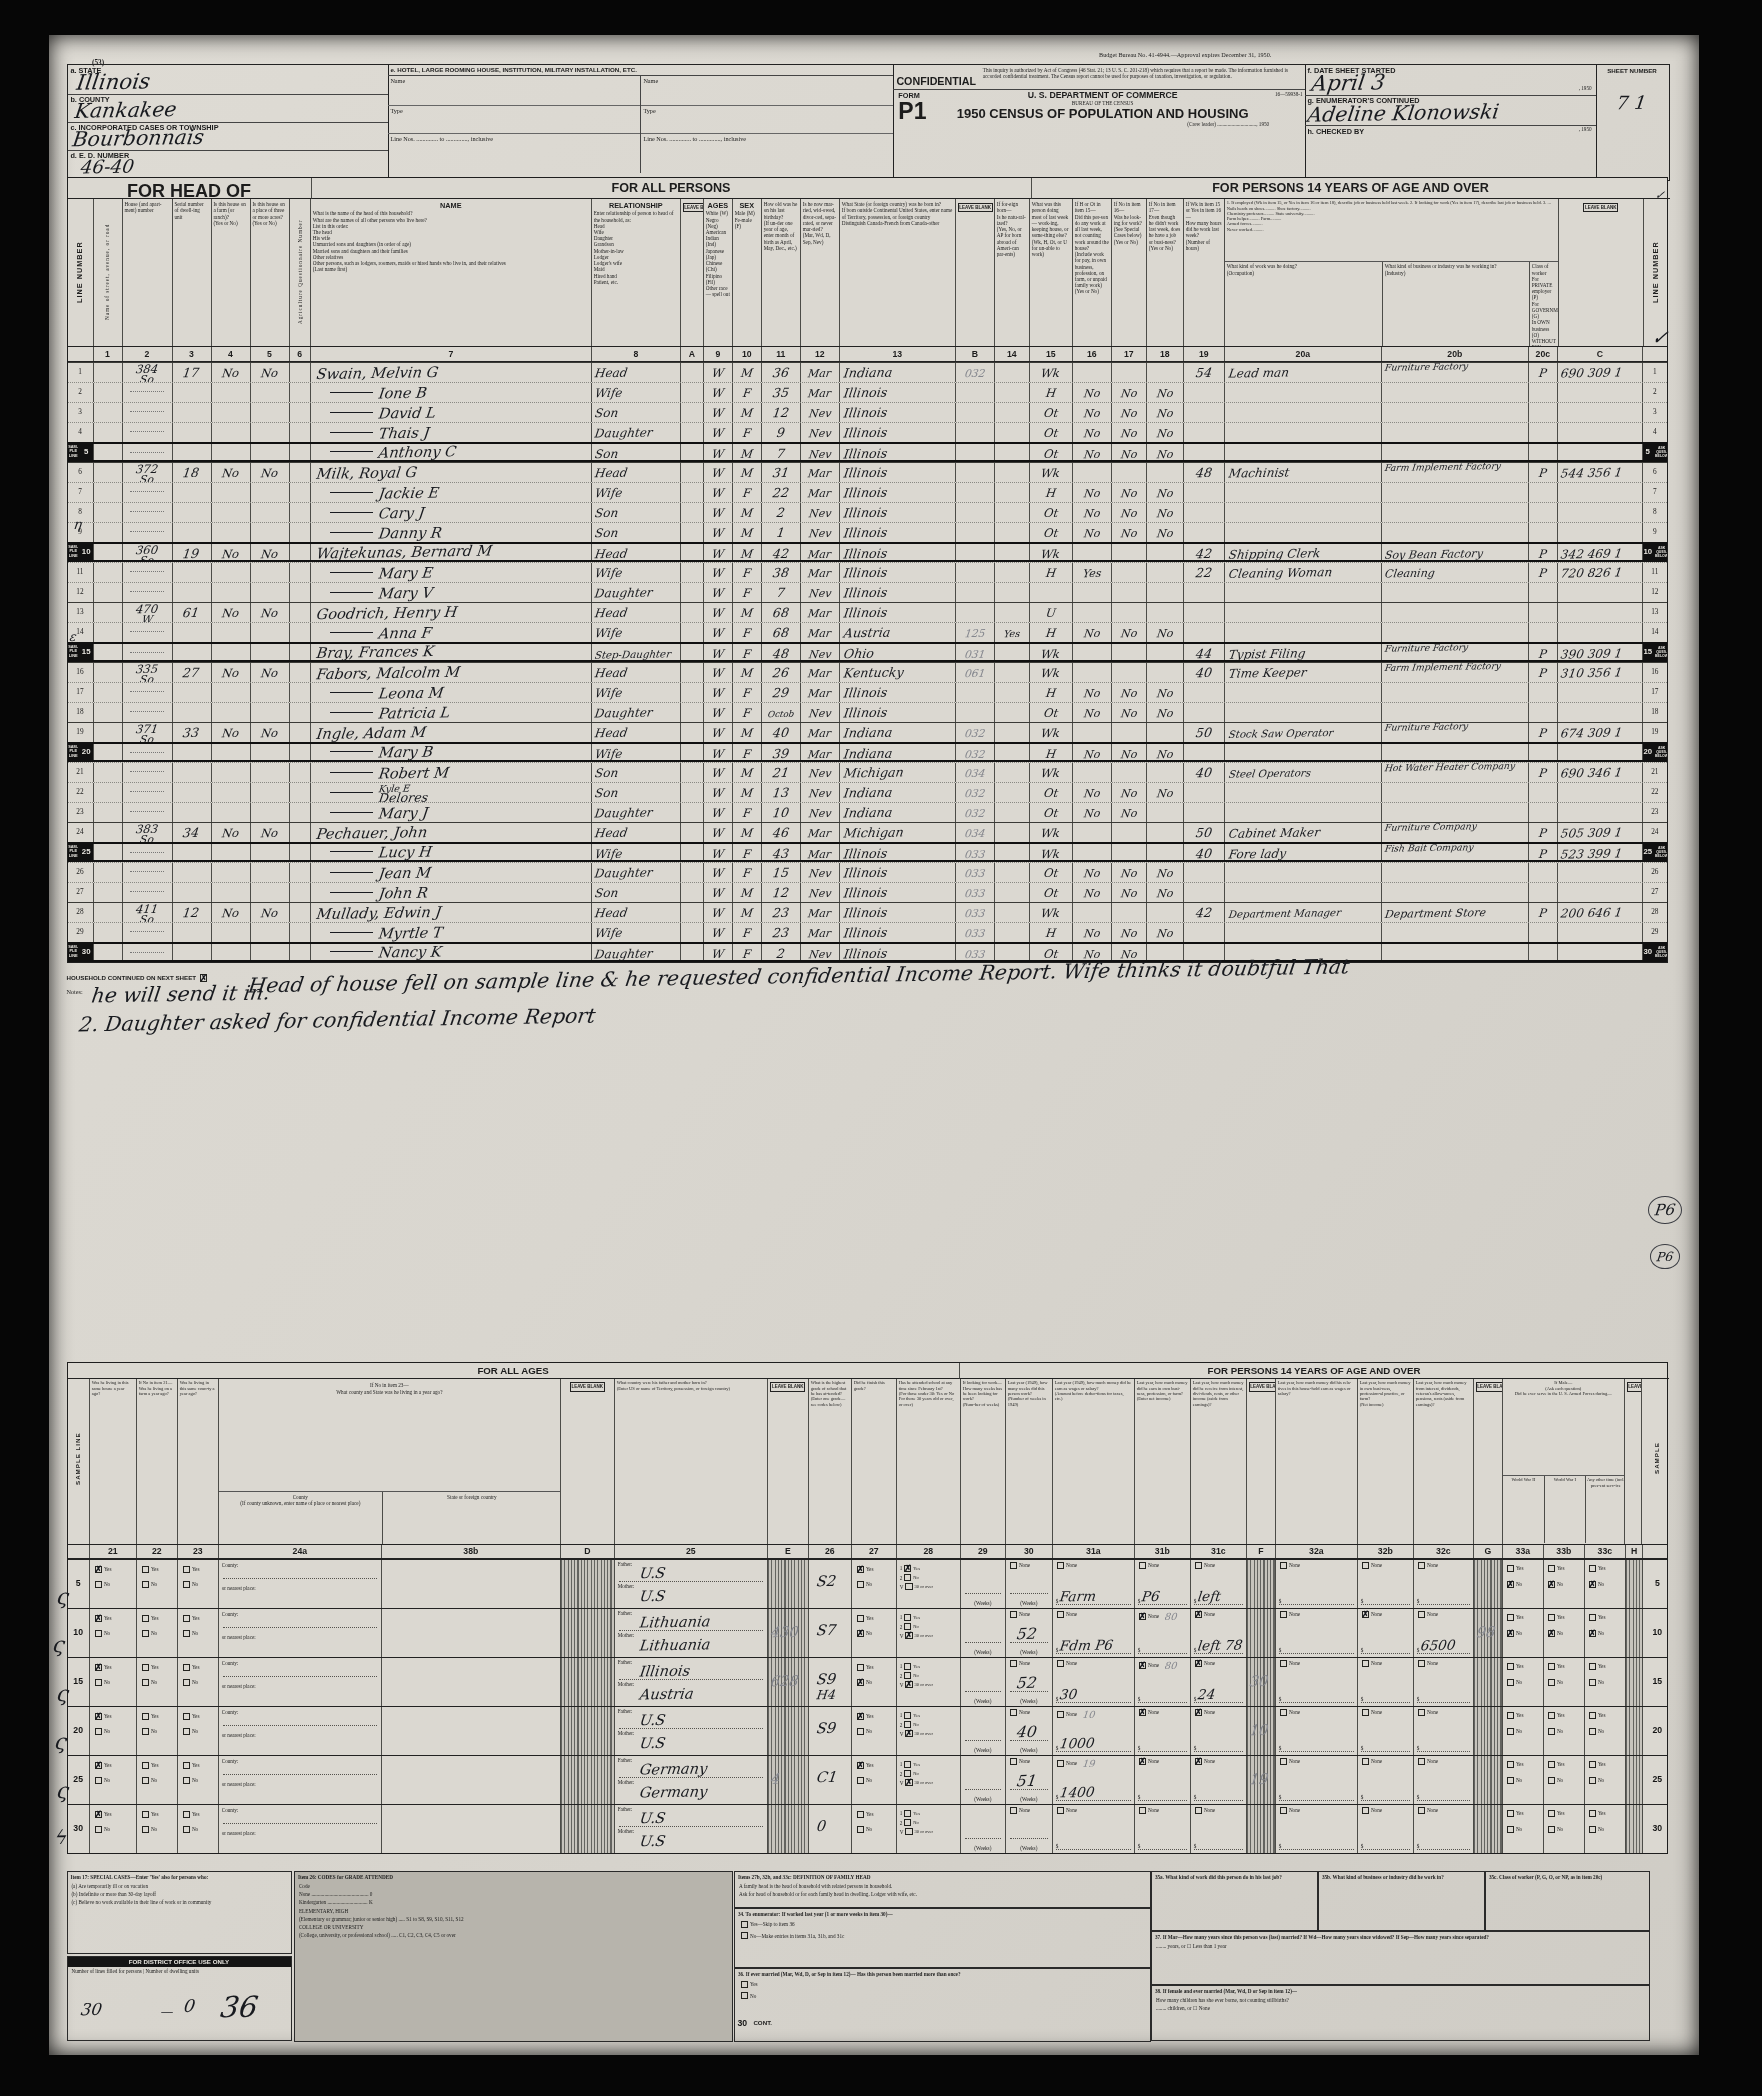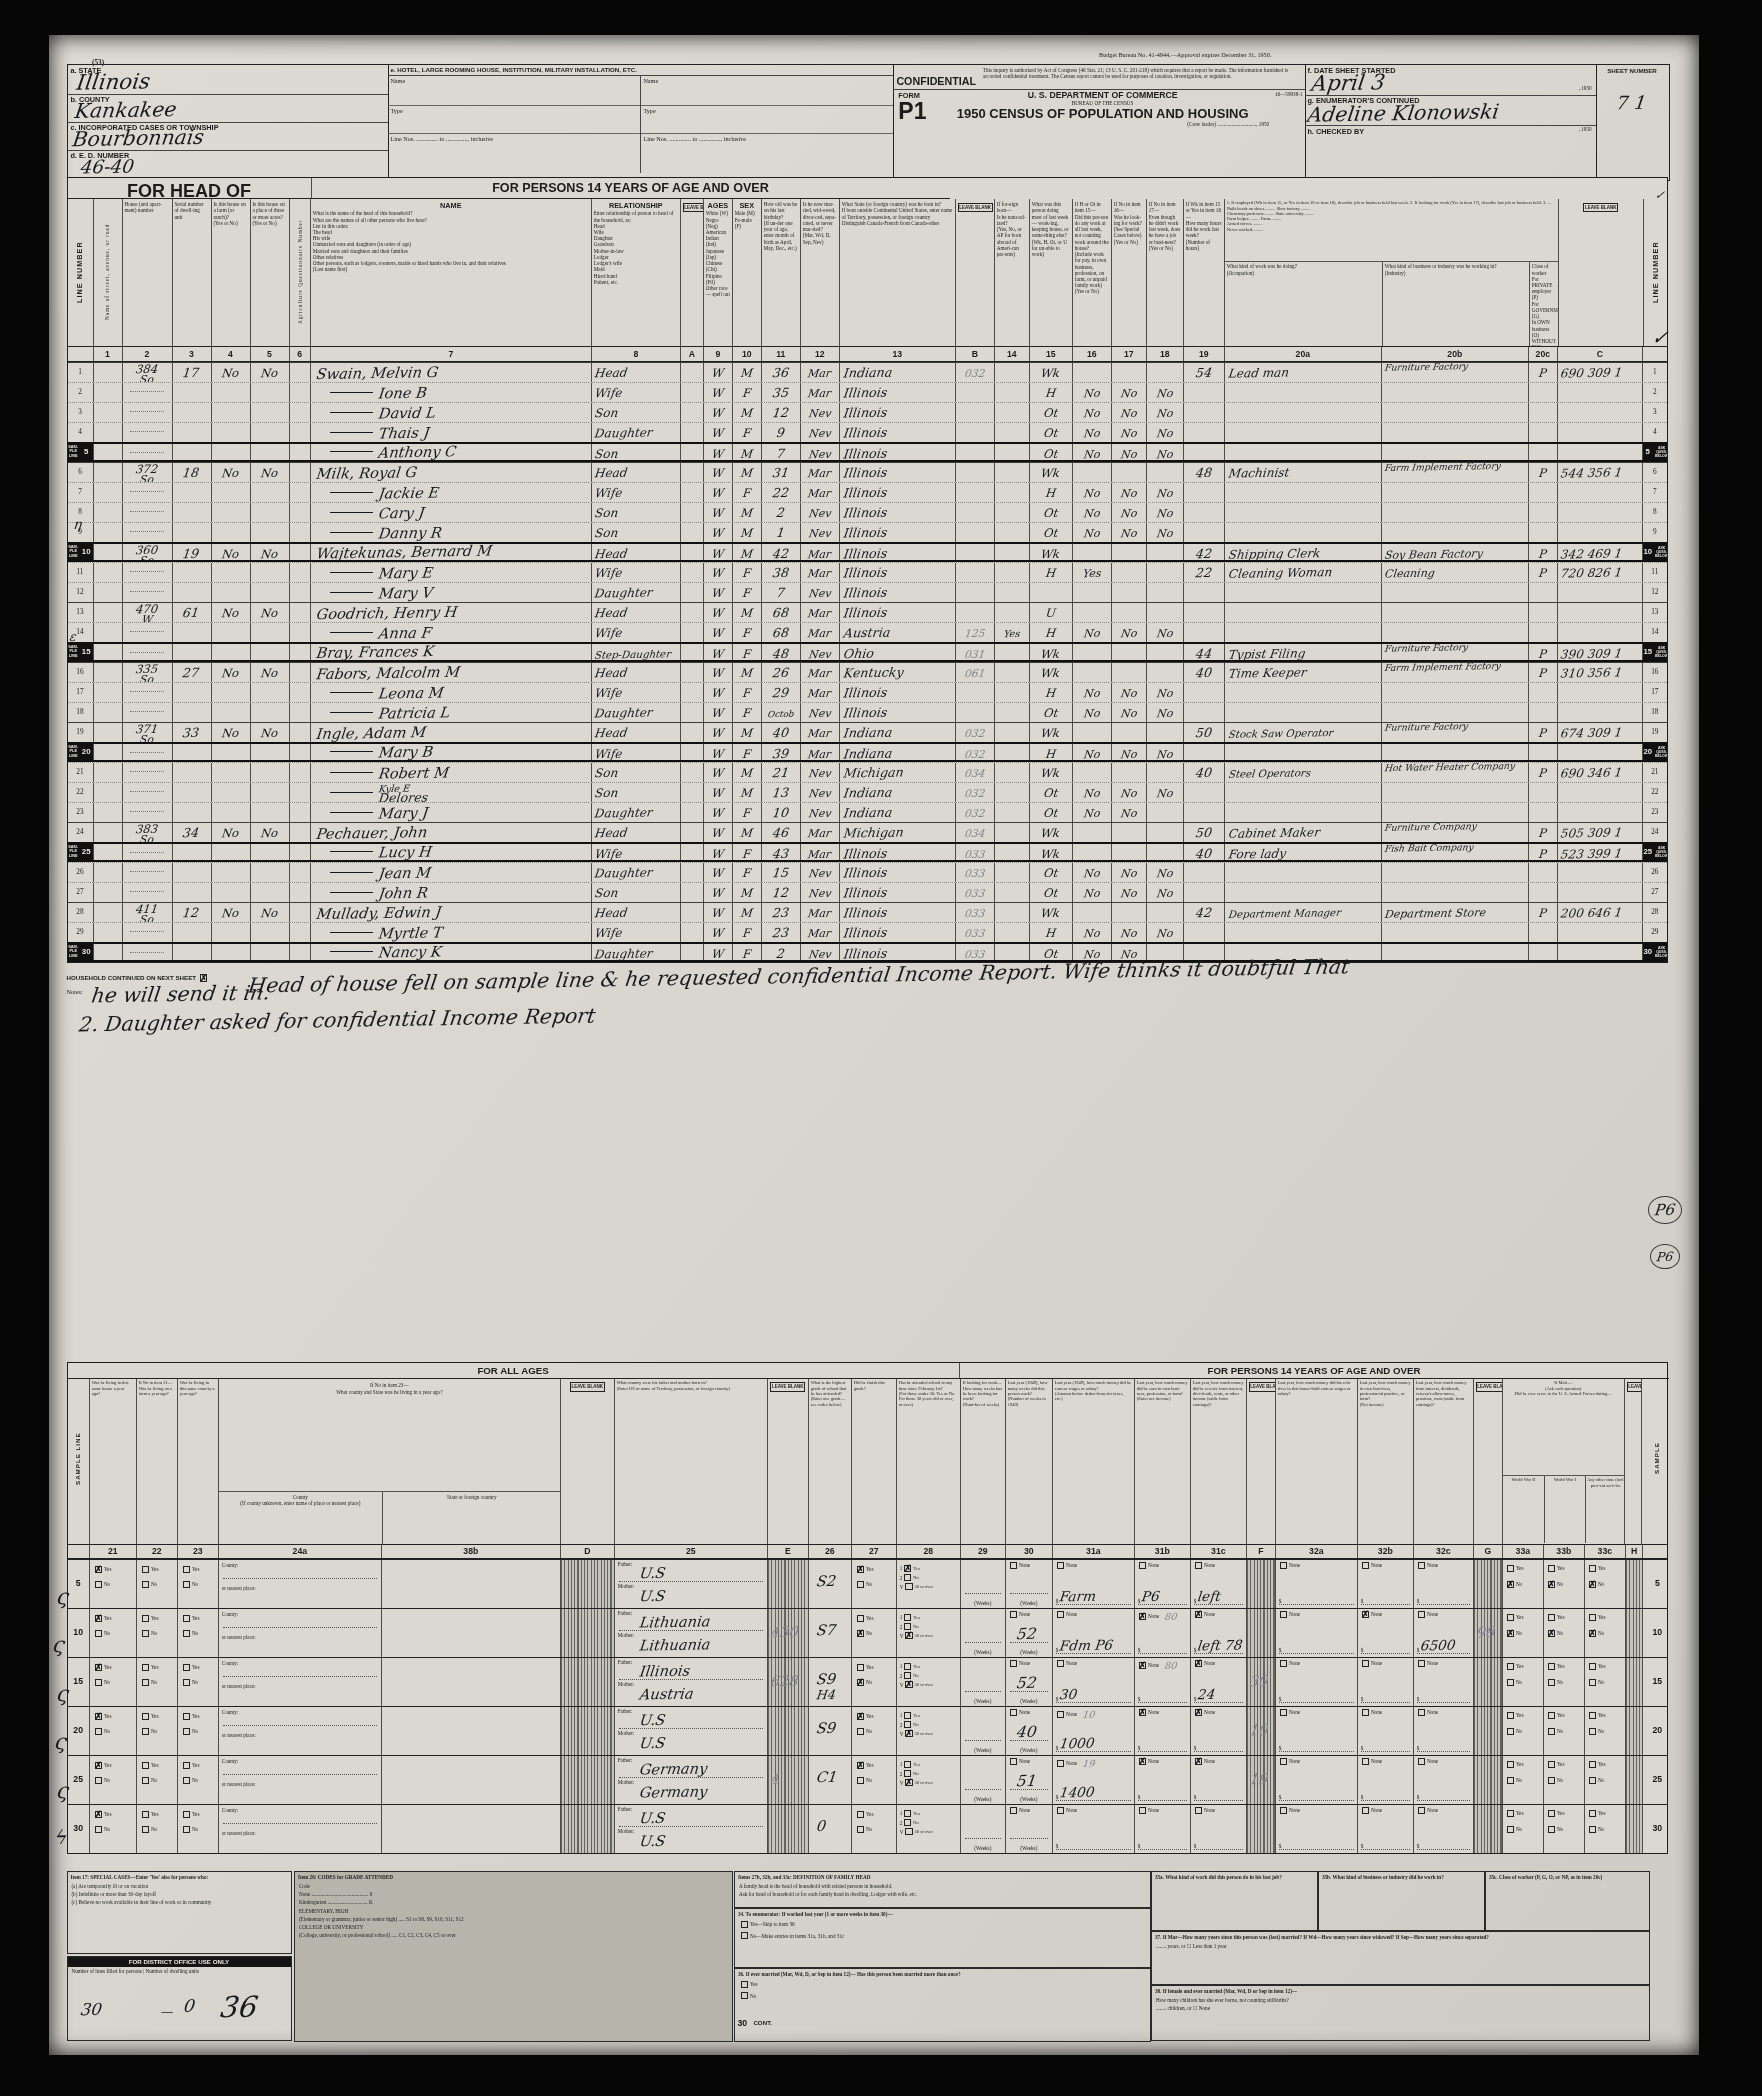--- a/index.html
+++ b/index.html
@@ -133,20 +133,21 @@
 
     <div class="abs cen" style="left:1528px;top:0;width:73px;height:115px;">
       <div class="t6 b sans" style="padding-top:1.9px">SHEET NUMBER</div>
       <div class="hw" style="font-size:18.4px;margin-top:17.5px"><span class="sk">7 1</span></div>
     </div>
   </div>
 
   <div id="main-table" class="abs grid-outer" style="left:17.5px;top:142px;width:1601px;">
       <div class="trow" style="height: 21.3px;">
         <div class="tc b sans cen" style="width: 243px; font-size: 18px; padding-top: 2.9px; border-bottom: 1.6px solid rgb(34, 34, 34);">FOR HEAD OF HOUSEHOLD</div>
+        <div class="tc b sans cen" style="width: 720px; font-size: 12.6px; padding-top: 2.9px; border-bottom: 1.6px solid rgb(34, 34, 34);">FOR ALL PERSONS</div>
         <div class="tc b sans cen" style="width: 639px; font-size: 12.6px; padding-top: 2.9px; border-bottom: 1.6px solid rgb(34, 34, 34);">FOR PERSONS 14 YEARS OF AGE AND OVER</div>
       </div>
       <div class="trow" style="height: 147px;">
         <div class="tc" style="width: 25px; padding: 1.9px 0px;">
           <div class="vt t7 b sans" style="height: 142px; margin: 0px auto;">LINE NUMBER</div>
         </div>
         <div class="tc" style="width: 29px; padding: 1.9px 0px;">
           <div class="vt t5" style="height: 142px; margin: 0px auto;">Name of street, avenue, or road</div>
         </div>
         <div class="tc" style="width: 50px; padding: 1.9px;">

